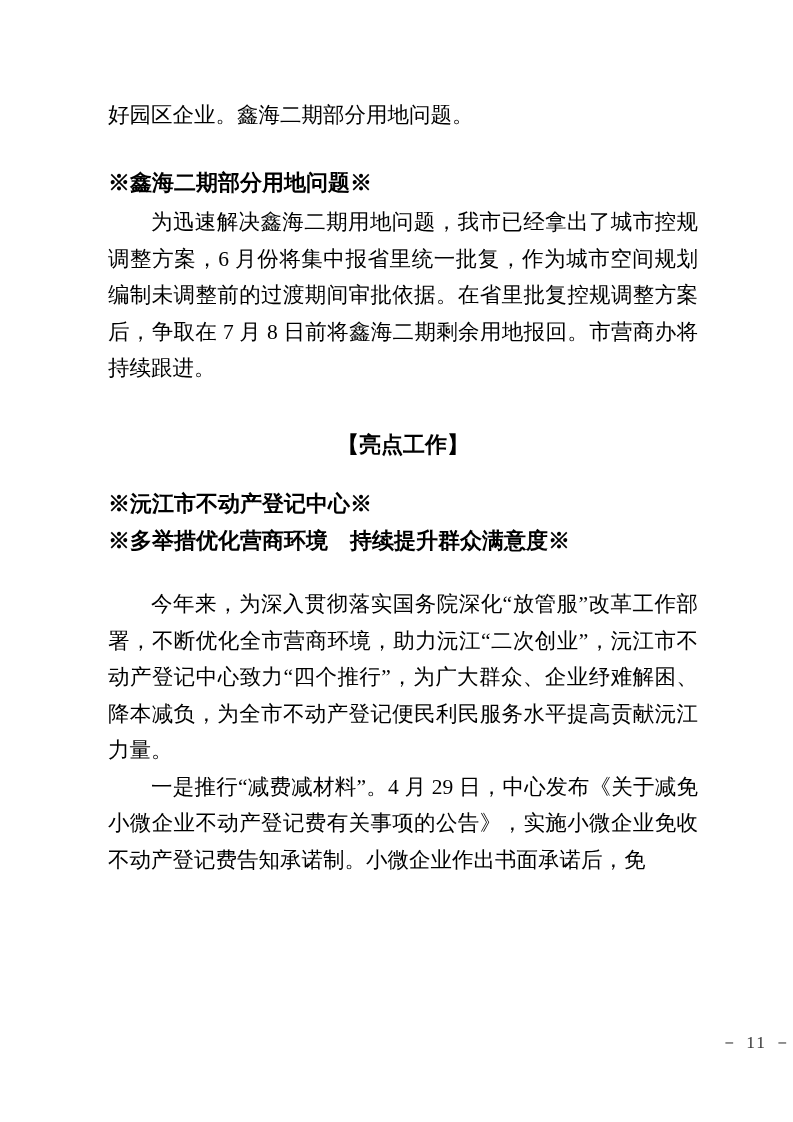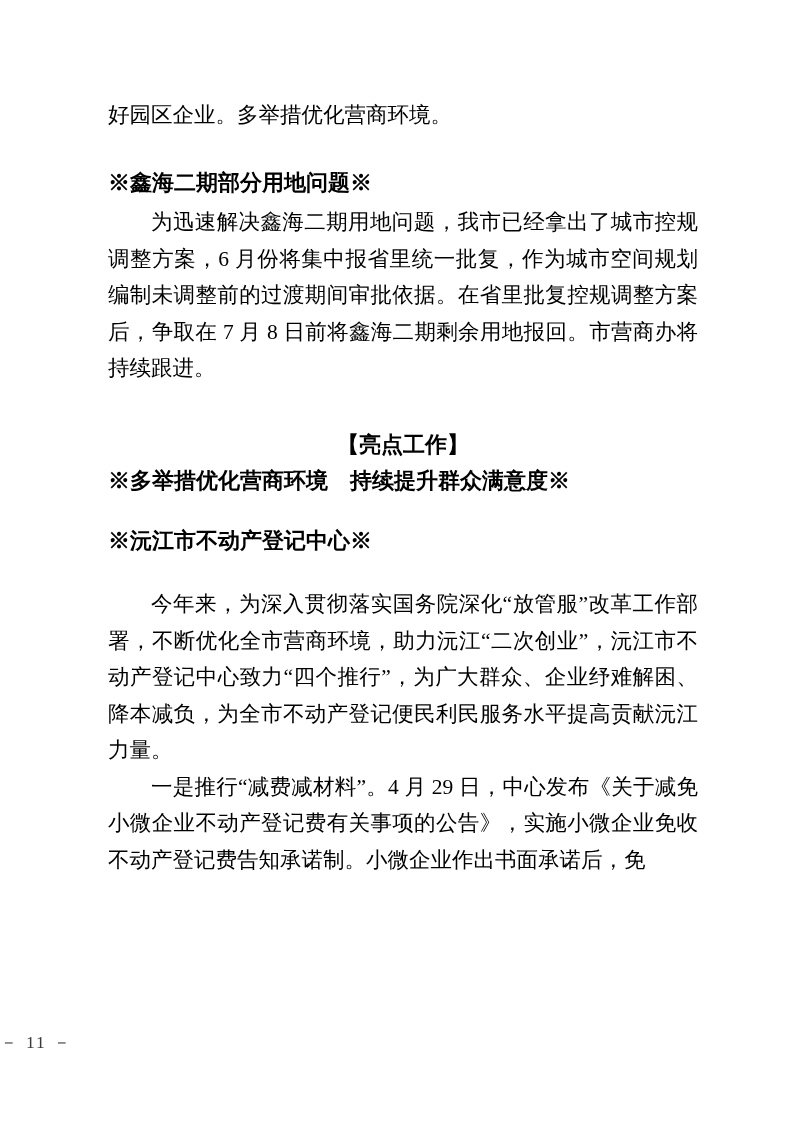--- a/index.html
+++ b/index.html
@@ -54,45 +54,45 @@
   .h-center1 { margin-top: 23px; }
   .h-center2 { margin-top: 0; }
   .p4 { margin-top: 27px; }
   .p5 { margin-top: 0; }
   .bold-lead { font-weight: normal; }
   .page-footer {
     position: absolute;
     left: 0;
     top: 1030px;
     width: 100%;
-    text-align: left;
+    text-align: right;
     font-size: 17.5px;
     line-height: 24px;
     color: #3a3a3a;
     letter-spacing: 2px;
   }
 </style>
 </head>
 <body>
 
 <div class="page">
   <div class="content">
 
-    <p class="para p1">好园区企业。多举措优化营商环境。</p>
+    <p class="para p1">好园区企业。鑫海二期部分用地问题。</p>
 
     <p class="heading-center h-xinhai">※鑫海二期部分用地问题※</p>
 
 
     <p class="para indent p3">为迅速解决鑫海二期用地问题，我市已经拿出了城市控规调整方案，6 月份将集中报省里统一批复，作为城市空间规划编制未调整前的过渡期间审批依据。在省里批复控规调整方案后，争取在 7 月 8 日前将鑫海二期剩余用地报回。市营商办将持续跟进。</p>
 
     <p class="section-label">【亮点工作】</p>
 
+    <p class="heading-center h-center1">※沅江市不动产登记中心※</p>
+
     <p class="heading-center h-center2">※多举措优化营商环境　持续提升群众满意度※</p>
-
-    <p class="heading-center h-center1">※沅江市不动产登记中心※</p>
 
     <p class="para indent p4">今年来，为深入贯彻落实国务院深化“放管服”改革工作部署，不断优化全市营商环境，助力沅江“二次创业”，沅江市不动产登记中心致力“四个推行”，为广大群众、企业纾难解困、降本减负，为全市不动产登记便民利民服务水平提高贡献沅江力量。</p>
 
     <p class="para indent p5"><span class="bold-lead">一是推行“减费减材料”</span><span>。4 月 29 日，中心发布《关于减免小微企业不动产登记费有关事项的公告》，实施小微企业免收不动产登记费告知承诺制。小微企业作出书面承诺后，免</span></p>
 
   </div>
 
   <div class="page-footer">－ 11 －</div>
 </div>
 

